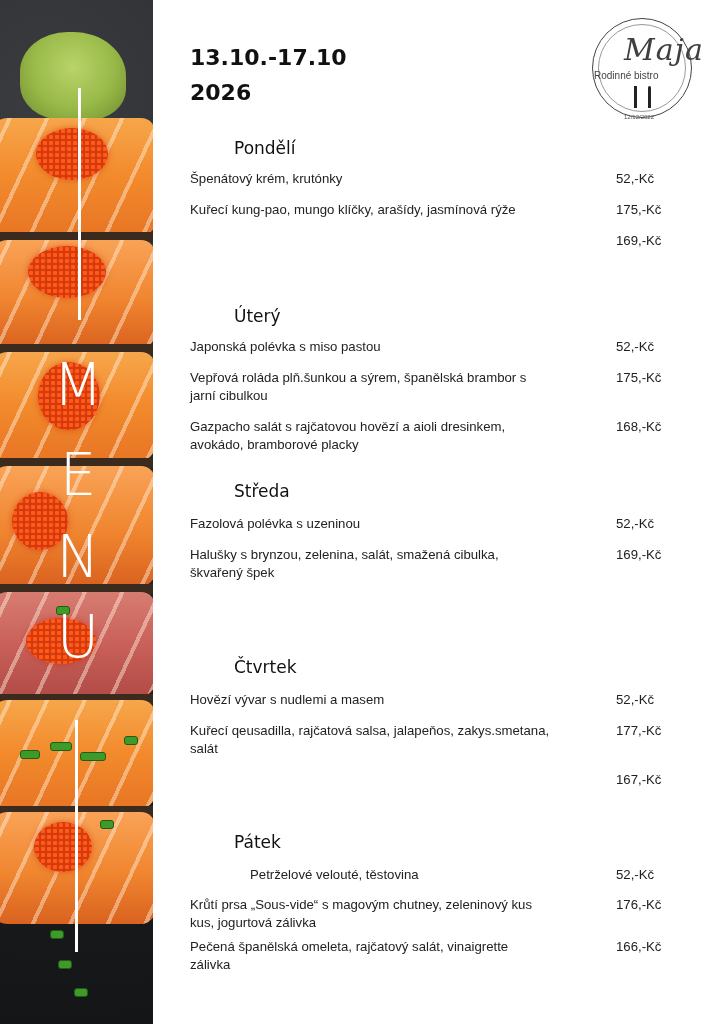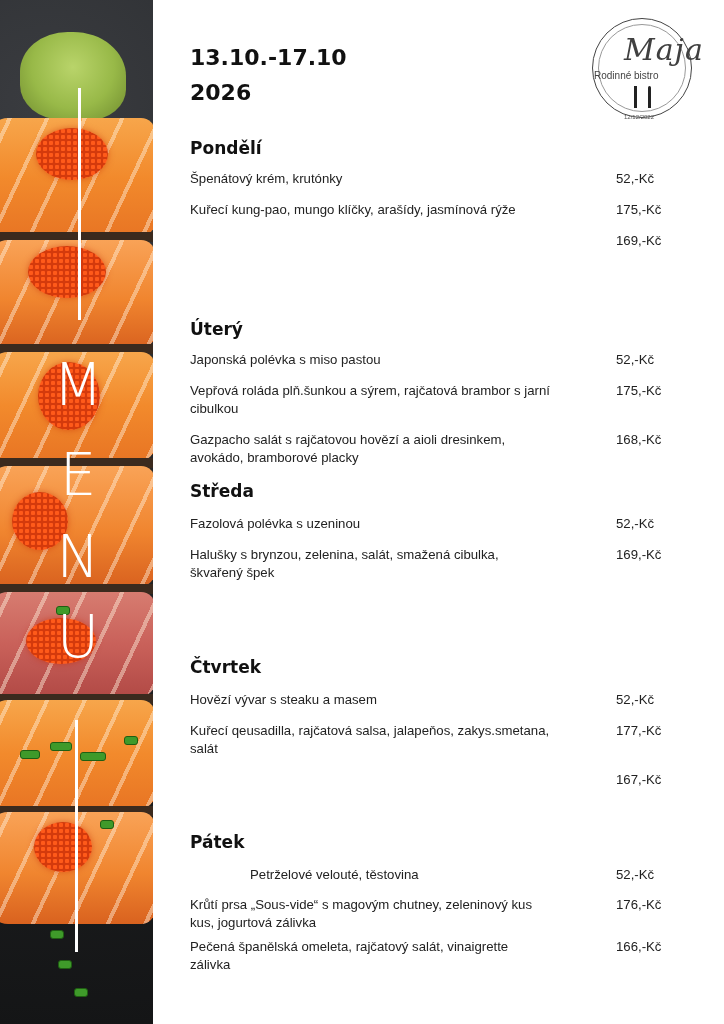--- a/index.html
+++ b/index.html
@@ -41,21 +41,21 @@
   .logo .ring { position: absolute; border: 1.5px solid #333; border-radius: 50%; }
   .logo .script { position: absolute; left: 36px; top: 18px; font-family: "DejaVu Serif", serif;
     font-style: italic; font-size: 30px; color: #404040; letter-spacing: 1px; }
   .logo .sub { position: absolute; left: 6px; top: 56px; font-size: 10px; color: #444; }
   .logo .date { position: absolute; left: 36px; top: 100px; font-size: 6px; color: #555; }
   .logo .fork, .logo .knife { position: absolute; top: 72px; width: 3px; height: 22px; background: #222; }
   .logo .fork { left: 46px; }
   .logo .knife { left: 60px; border-radius: 2px 2px 0 0; }
 
   .day-section { position: absolute; left: 190px; width: 480px; }
-  .day-title { font-family: "DejaVu Sans", sans-serif; font-weight: bold; font-size: 17px; color: #111; height: 30px; line-height: 24px; }
+  .day-title { font-family: "DejaVu Sans", sans-serif; font-weight: normal; font-size: 17px; color: #111; height: 30px; line-height: 24px; margin-left: 44px; }
   .dish { position: relative; display: flex; justify-content: space-between; }
   .dish-name { width: 360px; font-size: 13.2px; line-height: 18px; color: #222; }
   .dish-price { position: absolute; left: 426px; top: 0; font-size: 13.2px; line-height: 18px; color: #222; font-weight: 500; }
 </style>
 </head>
 <body>
 
 <div class="photo-strip">
   <div class="slate"></div>
   <div class="wasabi"></div>
@@ -127,28 +127,28 @@
   </div>
   <div class="dish" style="margin-top:13px;">
     <div class="dish-name">Kuřecí kung-pao, mungo klíčky, arašídy, jasmínová rýže</div>
     <div class="dish-price">175,-Kč</div>
   </div>
   <div class="dish" style="margin-top:13px;">
     <div class="dish-price">169,-Kč</div>
   </div>
 </div>
 
-<div class="day-section" style="top:317px;">
+<div class="day-section" style="top:304px;">
   <div class="day-title">Úterý</div>
   <div class="dish" style="margin-top:4px;">
     <div class="dish-name">Japonská polévka s miso pastou</div>
     <div class="dish-price">52,-Kč</div>
   </div>
   <div class="dish" style="margin-top:13px;">
-    <div class="dish-name">Vepřová roláda plň.šunkou a sýrem, rajčatová brambor s jarní cibulkou</div>
+    <div class="dish-name">Vepřová roláda plň.šunkou a sýrem, španělská brambor s jarní cibulkou</div>
     <div class="dish-price">175,-Kč</div>
   </div>
   <div class="dish" style="margin-top:13px;">
     <div class="dish-name">Gazpacho salát s rajčatovou hovězí a aioli dresinkem, avokádo, bramborové placky</div>
     <div class="dish-price">168,-Kč</div>
   </div>
 </div>
 
 <div class="day-section" style="top:479px;">
   <div class="day-title">Středa</div>
@@ -158,21 +158,21 @@
   </div>
   <div class="dish" style="margin-top:13px;">
     <div class="dish-name">Halušky s brynzou, zelenina, salát, smažená cibulka, škvařený špek</div>
     <div class="dish-price">169,-Kč</div>
   </div>
 </div>
 
 <div class="day-section" style="top:655px;">
   <div class="day-title">Čtvrtek</div>
   <div class="dish" style="margin-top:6px;">
-    <div class="dish-name">Hovězí vývar s steaku  a masem</div>
+    <div class="dish-name">Hovězí vývar s nudlemi  a masem</div>
     <div class="dish-price">52,-Kč</div>
   </div>
   <div class="dish" style="margin-top:13px;">
     <div class="dish-name">Kuřecí qeusadilla, rajčatová salsa, jalapeňos, zakys.smetana, salát</div>
     <div class="dish-price">177,-Kč</div>
   </div>
   <div class="dish" style="margin-top:13px;">
     <div class="dish-price">167,-Kč</div>
   </div>
 </div>

